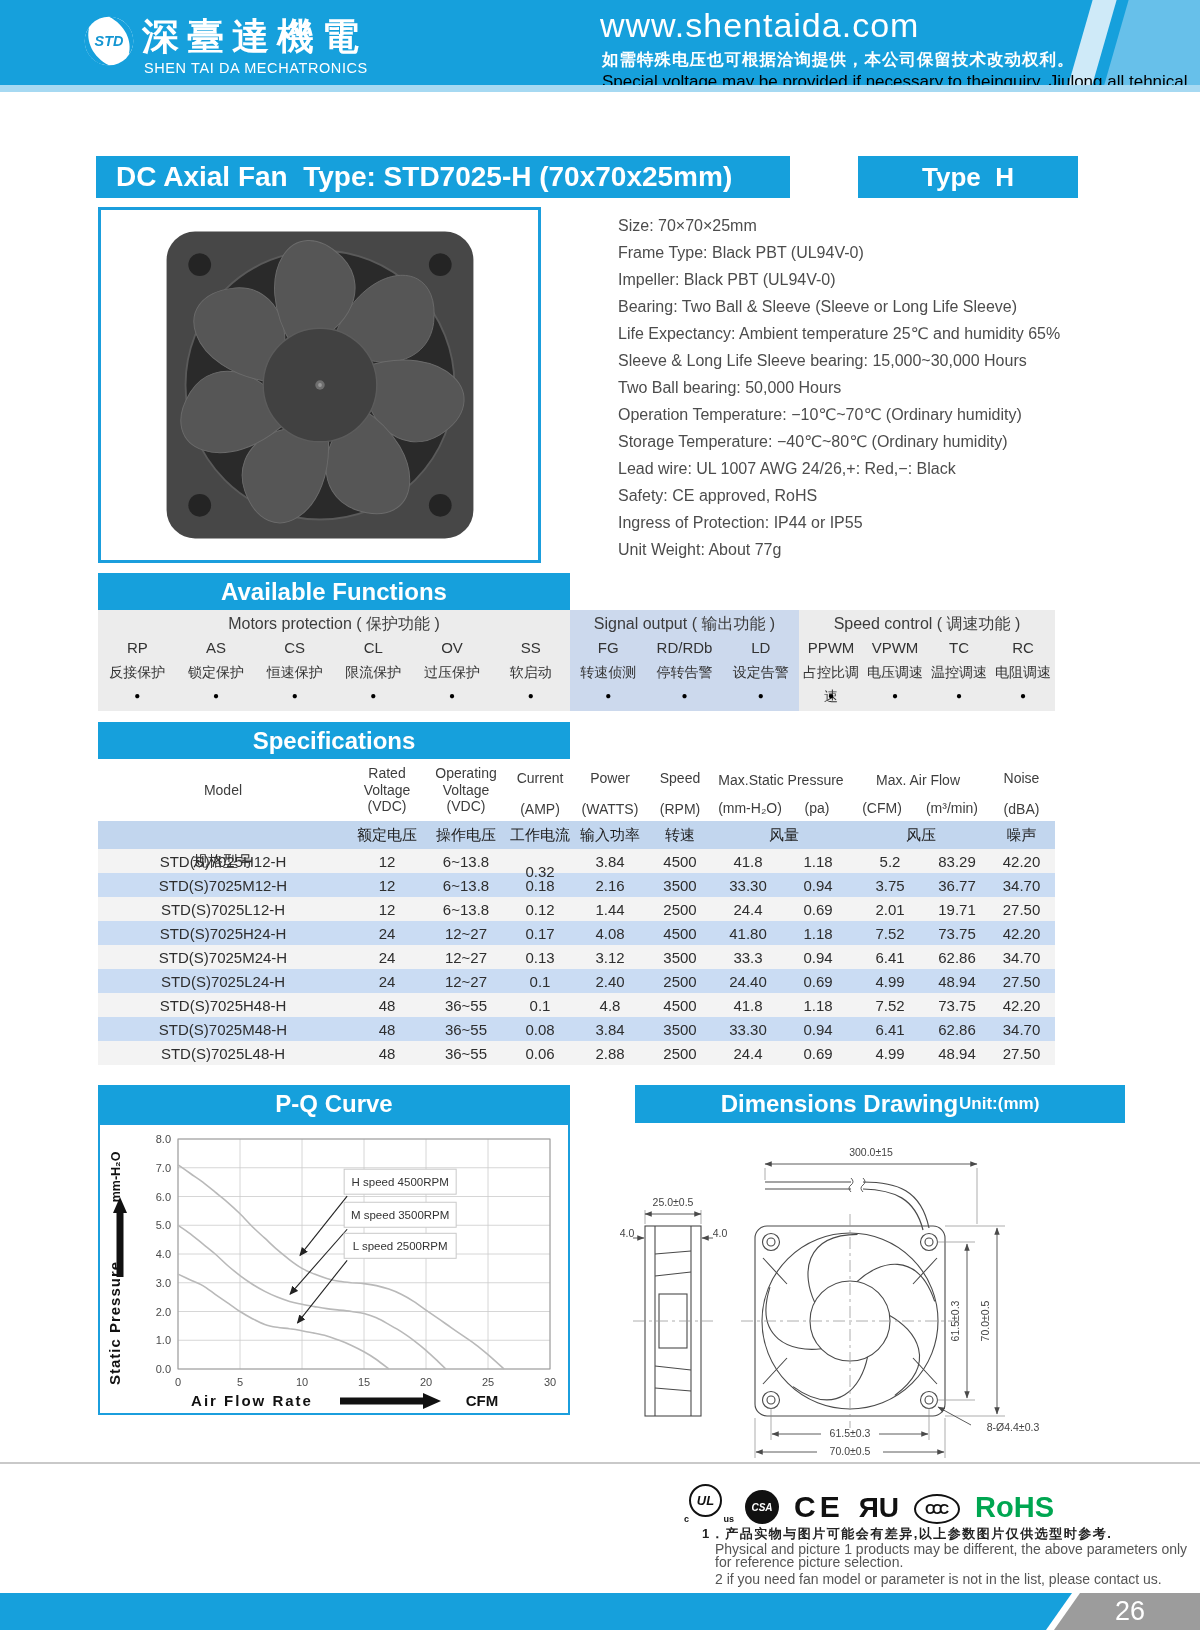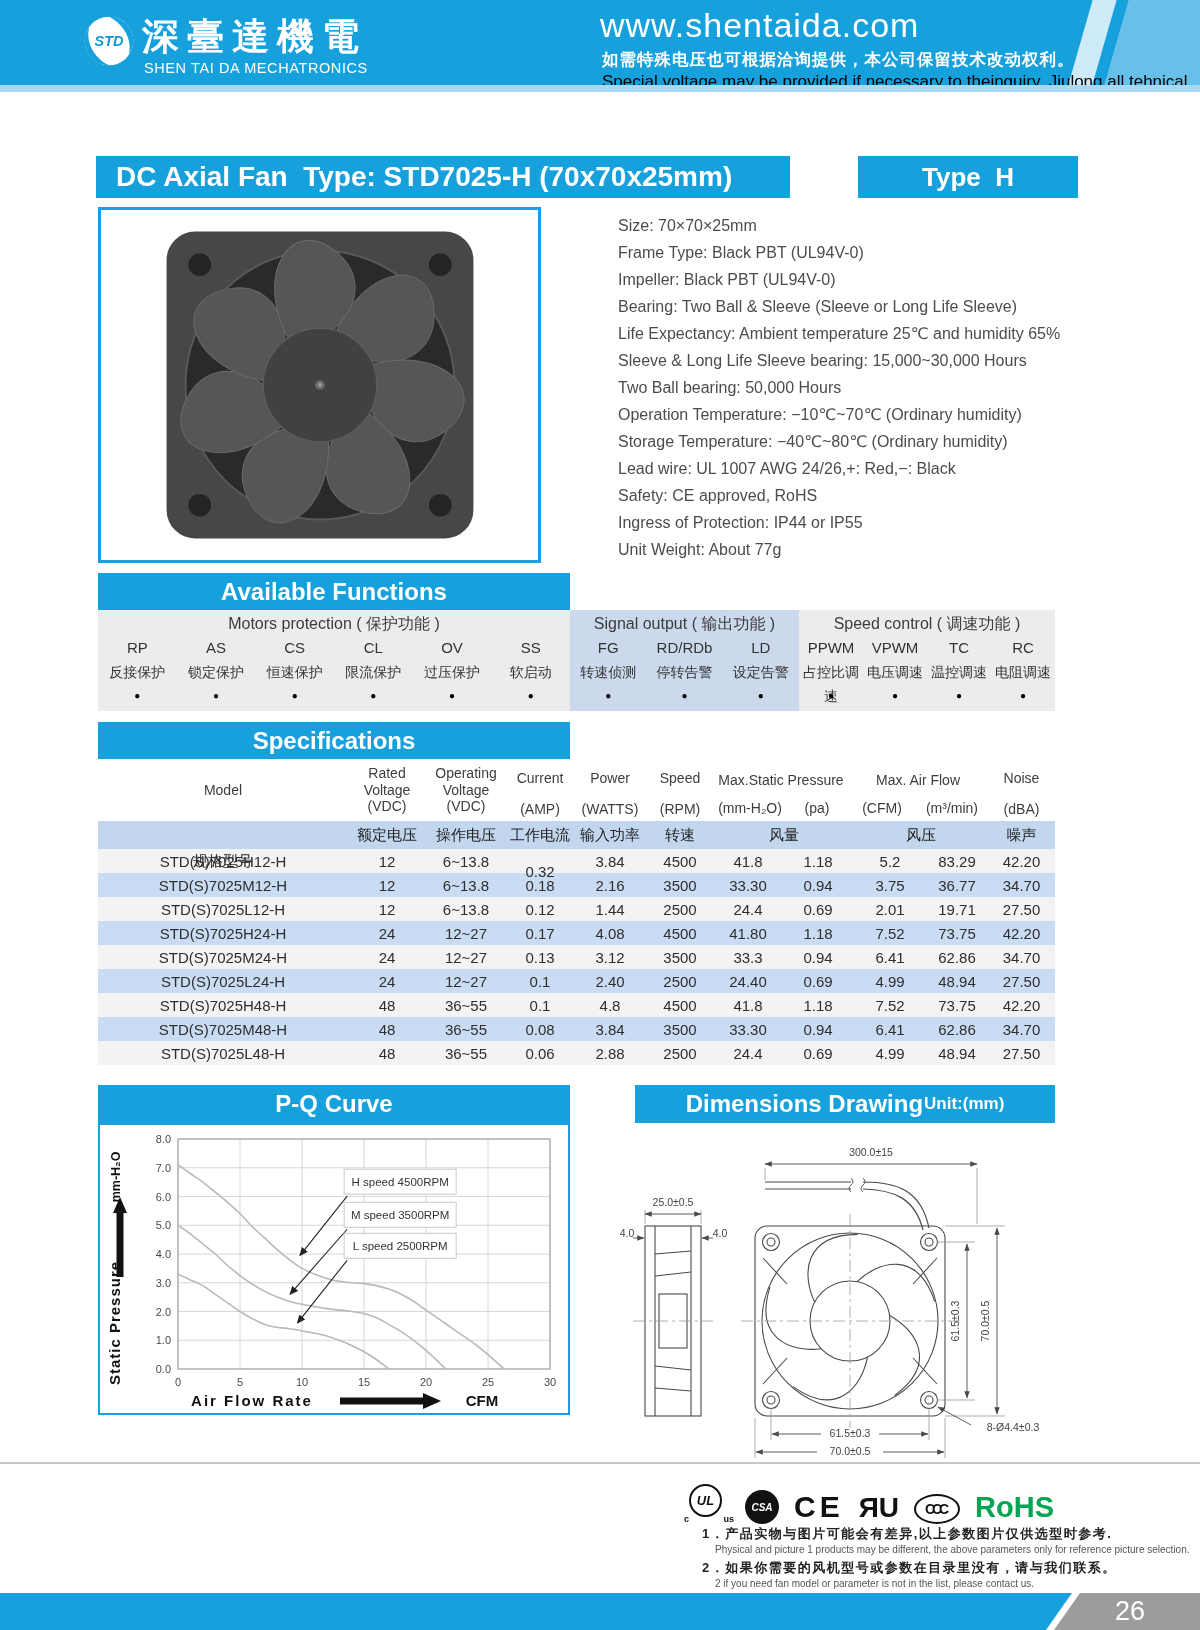--- a/index.html
+++ b/index.html
@@ -26,21 +26,21 @@
   .photo-box{position:absolute;left:98px;top:207px;width:443px;height:356px;border:3px solid #1b9edd;
              background:#fff;box-sizing:border-box;display:flex;align-items:center;justify-content:center;}
   .spec-list{position:absolute;left:618px;top:212px;width:540px;font-size:16px;color:#4c4c4c;}
   .spec-line{height:27px;line-height:27px;}
   
   .banner{position:absolute;background:#16a0dc;color:#fff;font-weight:bold;display:flex;
           align-items:center;justify-content:center;}
   .b-func{left:98px;top:573px;width:472px;height:37px;font-size:24px;}
   .b-spec{left:98px;top:722px;width:472px;height:37px;font-size:24px;}
   .b-pq{left:98px;top:1085px;width:472px;height:38px;font-size:24px;}
-  .b-dim{left:635px;top:1085px;width:420px;height:38px;font-size:24px;gap:1px;}
+  .b-dim{left:635px;top:1085px;width:490px;height:38px;font-size:24px;gap:1px;}
   .b-dim .unit{font-size:17px;}
   
   .fn-table{position:absolute;left:98px;top:610px;width:957px;height:101px;display:flex;}
   .fn-gray{background:#ececec;}
   .fn-blue{background:#ccd9ed;}
   .fn-group{display:flex;flex-direction:column;}
   .fn-head{height:26px;line-height:28px;text-align:center;font-size:16px;color:#3c3c3c;}
   .fn-items{display:flex;flex:1;}
   .fn-item{flex:1;text-align:center;}
   .fn-code{height:24px;line-height:24px;font-size:15px;color:#333;}
@@ -80,21 +80,21 @@
   .csa-inner{width:34px;height:34px;background:#111;border-radius:50%;color:#fff;display:flex;align-items:center;
              justify-content:center;font-size:10px;font-weight:bold;font-style:italic;}
   .cert-ce{font-size:30px;font-weight:bold;letter-spacing:4px;}
   .cert-ul-recognized{font-size:28px;font-weight:bold;}
   .ccc-inner{width:46px;height:30px;border:2.5px solid #111;border-radius:50%;display:flex;align-items:center;
              justify-content:center;font-weight:bold;font-size:14px;letter-spacing:-3px;padding-right:3px;box-sizing:border-box;}
   .cert-rohs{font-size:29px;font-weight:bold;color:#00a651;}
   
   .notes{position:absolute;left:702px;top:1526px;width:490px;}
   .n-cn{font-size:13px;color:#222;font-weight:bold;letter-spacing:1.5px;line-height:16px;}
-  .n-en{font-size:10px;color:#555;line-height:13px;margin:1px 0 4px 13px;}
+  .n-en{font-size:14px;color:#555;line-height:13px;margin:1px 0 4px 13px;}
   
   .bar-blue{position:absolute;left:0;top:1593px;width:1072px;height:37px;background:#16a0dc;
             clip-path:polygon(0 0,100% 0,calc(100% - 26px) 100%,0 100%);}
   .bar-gray{position:absolute;left:1054px;top:1593px;width:146px;height:37px;background:#9c9c9c;
             clip-path:polygon(26px 0,100% 0,100% 100%,0 100%);}
   .page-num{position:absolute;left:1090px;top:1593px;width:80px;line-height:37px;font-size:27px;
             color:#fff;text-align:center;}
 </style>
 </head>
 <body>
@@ -592,21 +592,20 @@
       <div class="cert cert-ul-recognized">ЯU</div>
       <div class="cert cert-ccc">
         <div class="ccc-inner">CCC</div>
       </div>
       <div class="cert cert-rohs">RoHS</div>
     </div>
 
   <div class="notes">
     <div class="n-cn">1．产品实物与图片可能会有差异,以上参数图片仅供选型时参考.</div>
     <div class="n-en">Physical and picture 1 products may be different, the above parameters only for reference picture selection.</div>
-    <div class="n-cn">2．如果你需要的风机型号或参数在目录里没有，请与我们联系。</div>
     <div class="n-en">2 if you need fan model or parameter is not in the list, please contact us.</div>
   </div>
 
   <div class="bar-blue"></div>
   <div class="bar-gray"></div>
   <div class="page-num">26</div>
 
 </div>
 
 </body></html>

